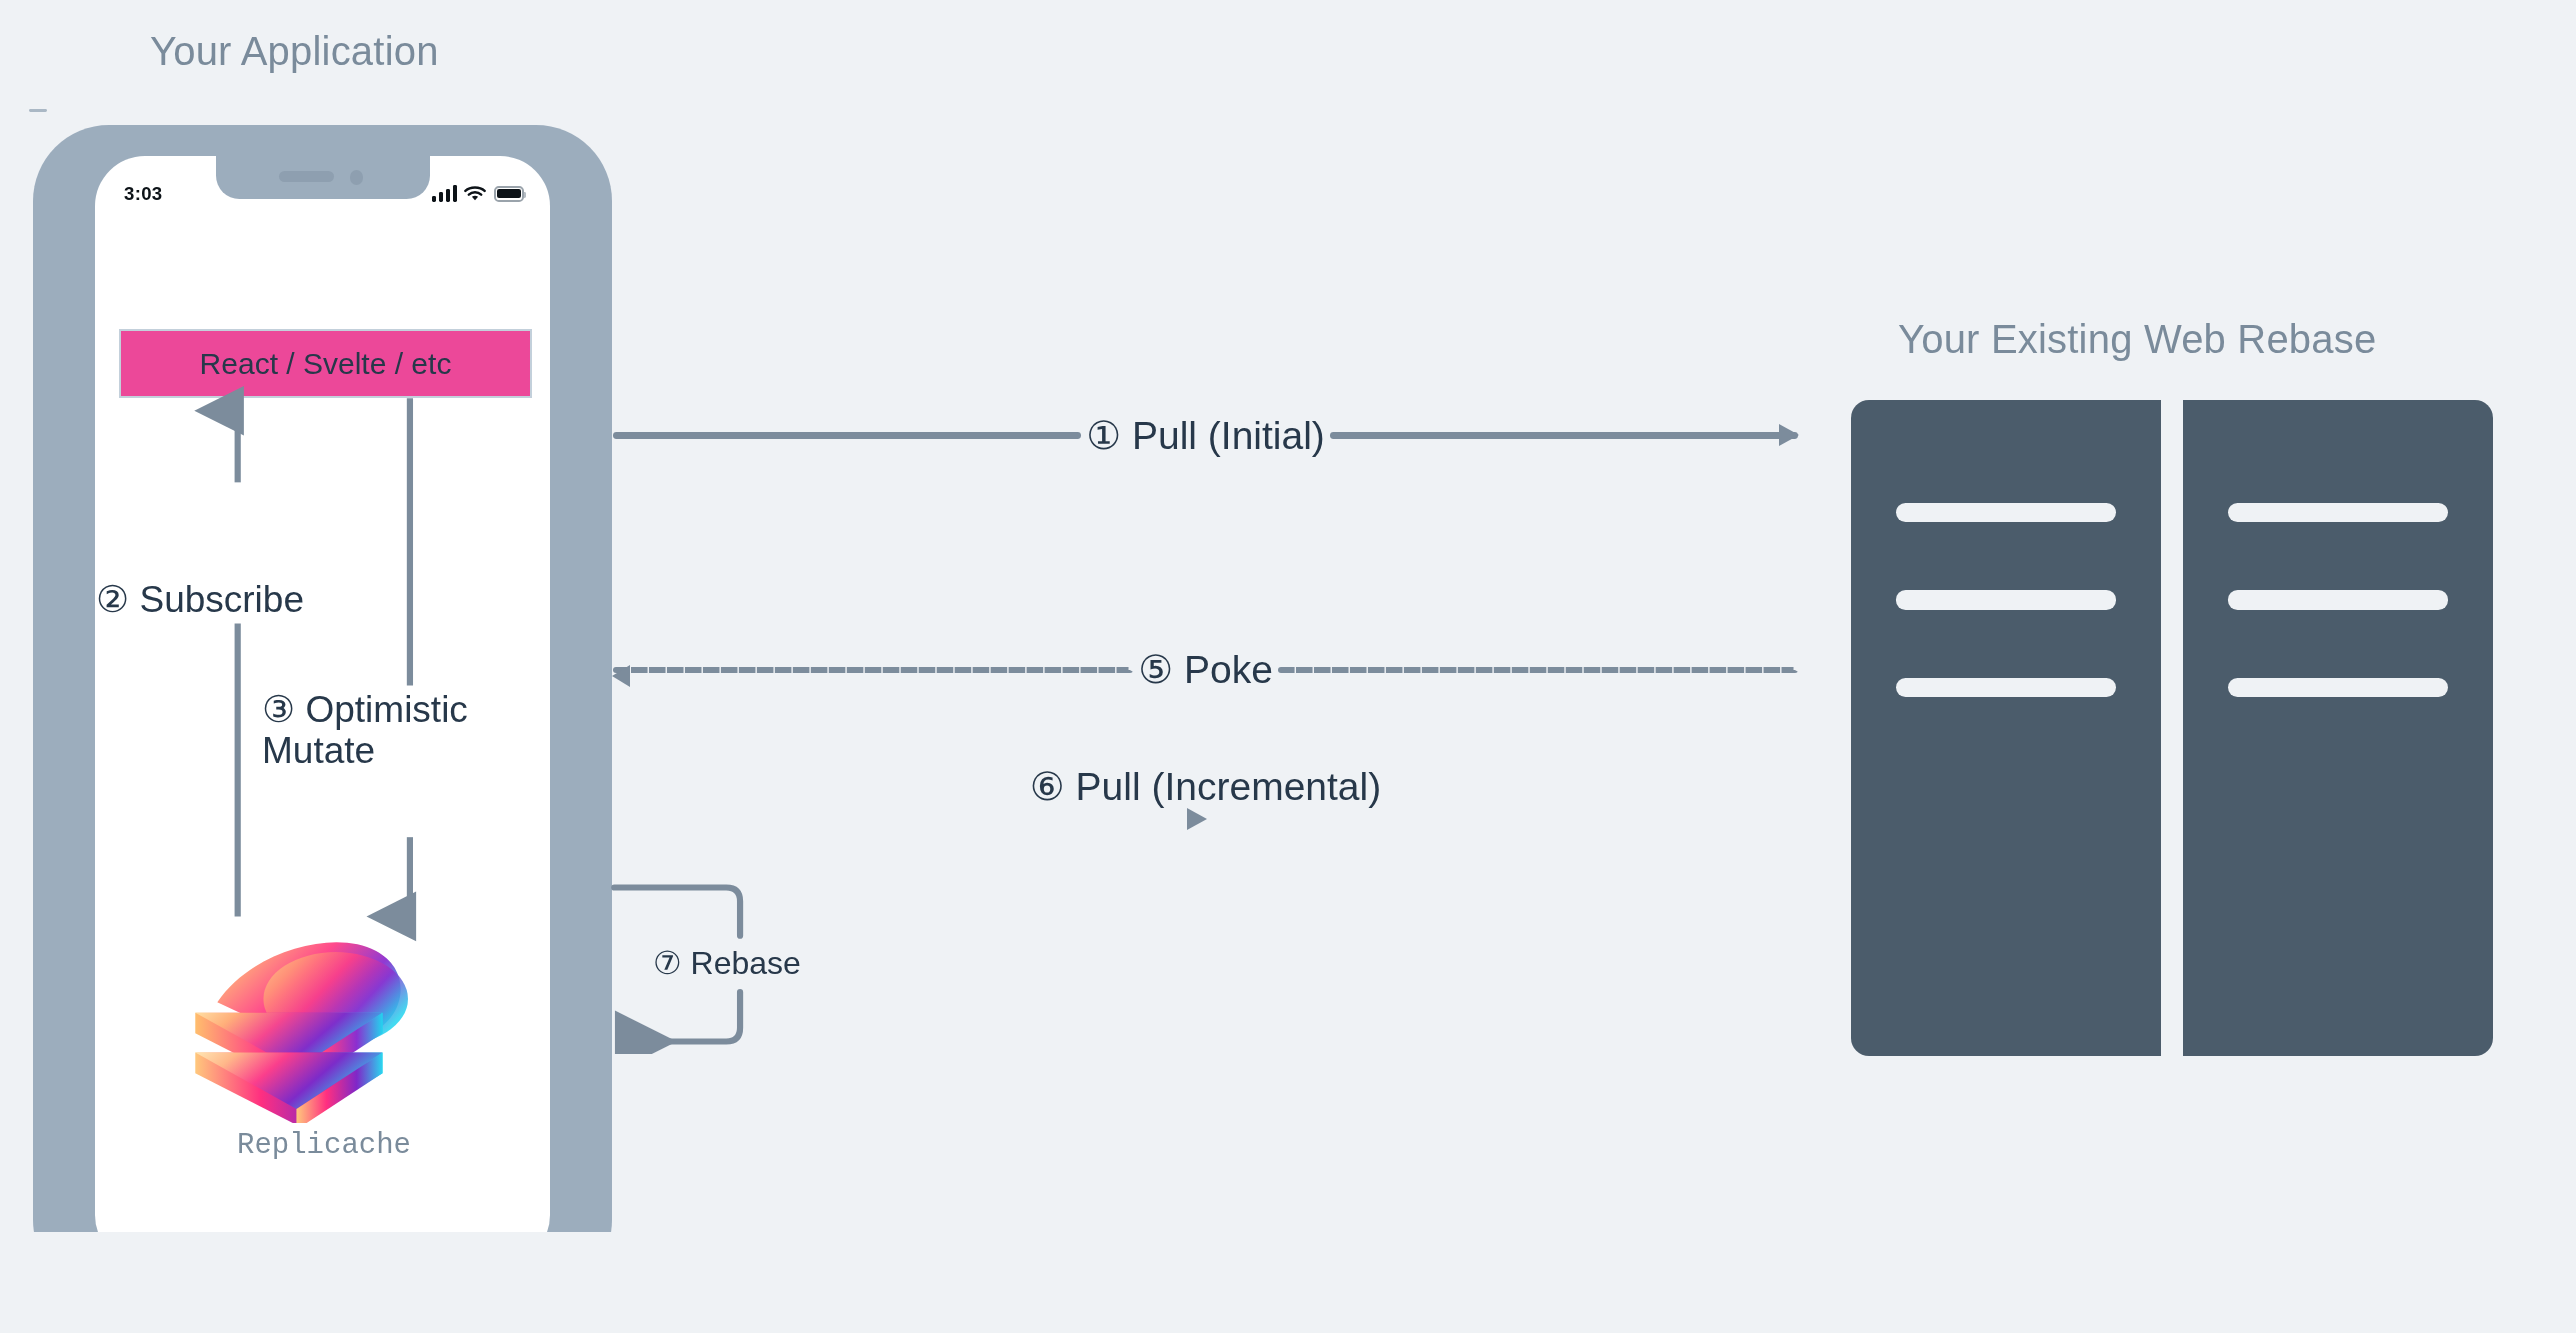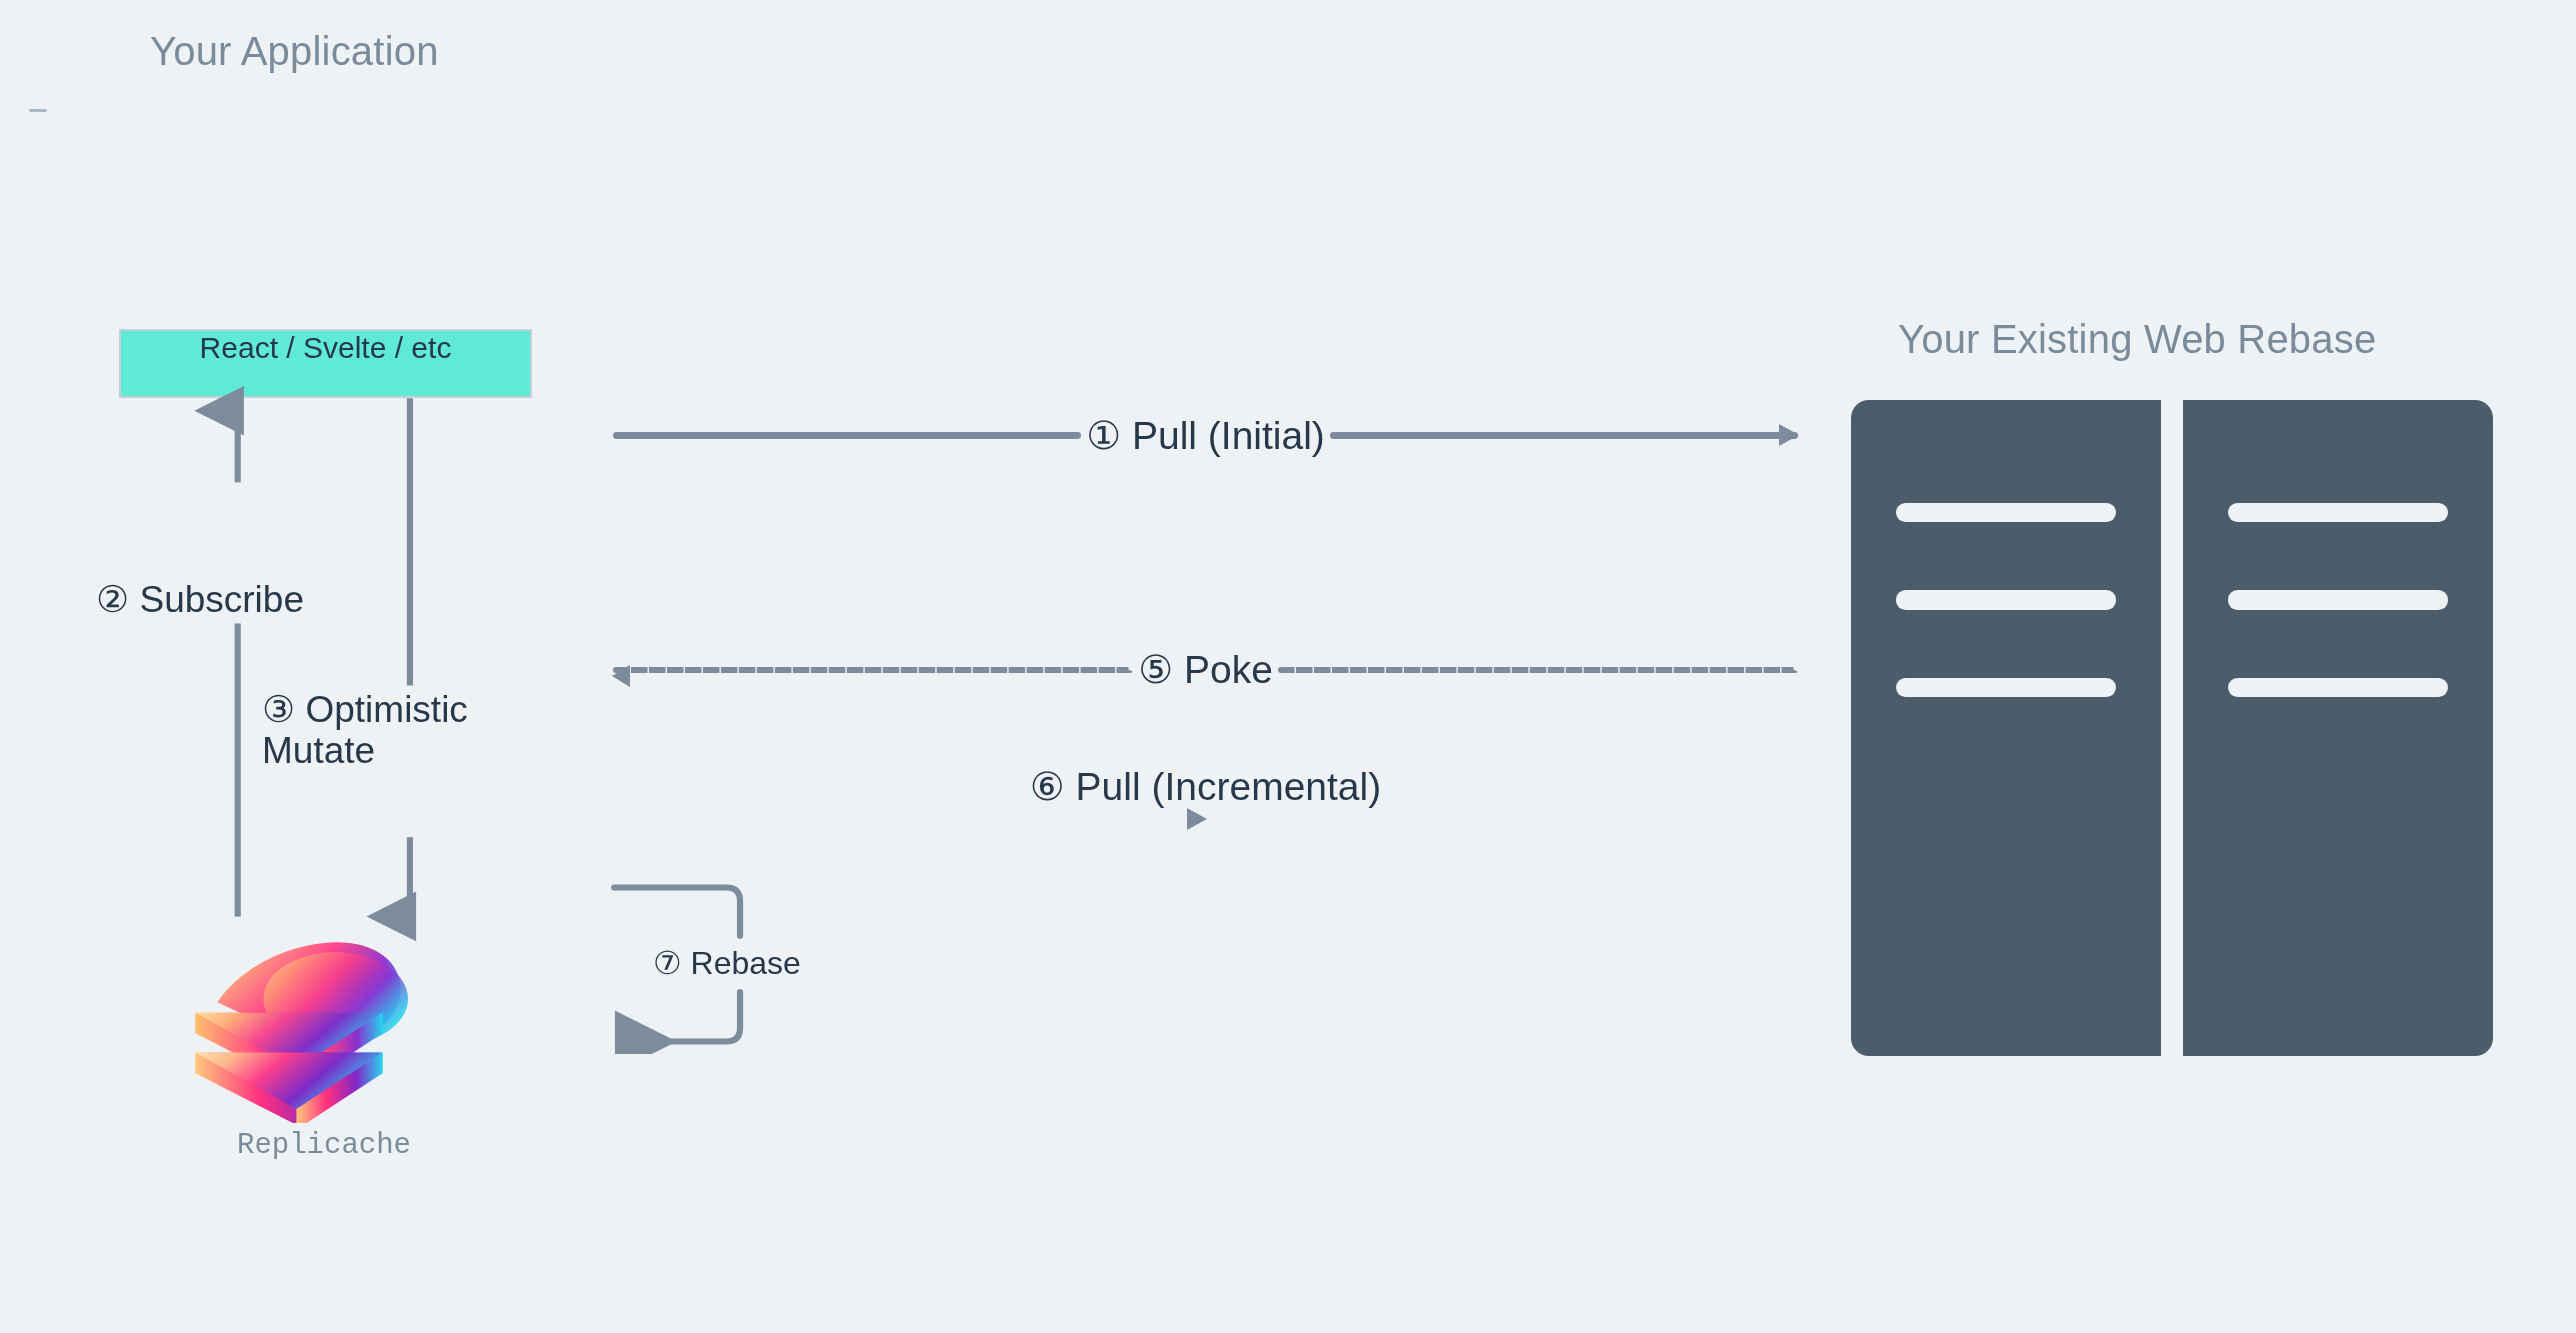--- a/index.html
+++ b/index.html
@@ -128,23 +128,24 @@
   }
 
   
   #fw-box {
     position: absolute;
     left: 119px;
     top: 329px;
     width: 413px;
     height: 69px;
     border: 2.8px solid #c3d0db;
-    background: #5eead4;
+    background: #ec4899;
     box-sizing: border-box;
     display: flex;
+    align-items: center;
     justify-content: center;
   }
   #fw-box span {
     font-size: 30px;
     color: #27384a;
     white-space: nowrap;
   }
 
   
   .step-label {
@@ -276,20 +277,49 @@
 </head>
 <body>
 
 <div id="stage">
 
   <div class="section-title" id="app-title">Your Application</div>
   <div class="section-title" id="svc-title">Your Existing Web Rebase</div>
 
   <div id="phone-tick"></div>
 
+  <div id="phone-frame">
+    <div id="phone-screen">
+
+      <div id="notch">
+        <div id="notch-speaker"></div>
+        <div id="notch-camera"></div>
+      </div>
+
+      <div id="status-time">3:03</div>
+
+      <div id="status-icons">
+        <span class="sig-bars">
+          <i></i>
+            <i></i>
+            <i></i>
+            <i></i>
+        </span>
+        <svg width="22" height="16.5" viewBox="0 0 32 24">
+          <path d="M2 8.5 C9 2, 23 2, 30 8.5" stroke="#0d1318" stroke-width="3.6" fill="none" stroke-linecap="round"></path>
+          <path d="M7 14 C12 9.5, 20 9.5, 25 14" stroke="#0d1318" stroke-width="3.6" fill="none" stroke-linecap="round"></path>
+          <path d="M16 22 L11.5 17 C14 15, 18 15, 20.5 17 Z" fill="#0d1318"></path>
+        </svg>
+        <span class="battery">
+            <span></span>
+          </span>
+      </div>
+
+    </div>
+  </div>
 
   <div id="fw-box">
     <span>React / Svelte / etc</span>
   </div>
 
   <svg style="position:absolute;left:0;top:0;width:2576px;height:1334px;pointer-events:none;" viewBox="0 0 3739 1936" width="2576" height="1334">
     <defs>
       <marker id="mk-up" markerWidth="10" markerHeight="10" refX="5" refY="8" orient="auto">
         <path d="M1,9 L5,1 L9,9 Z" fill="#7c8c9c"></path>
       </marker>

